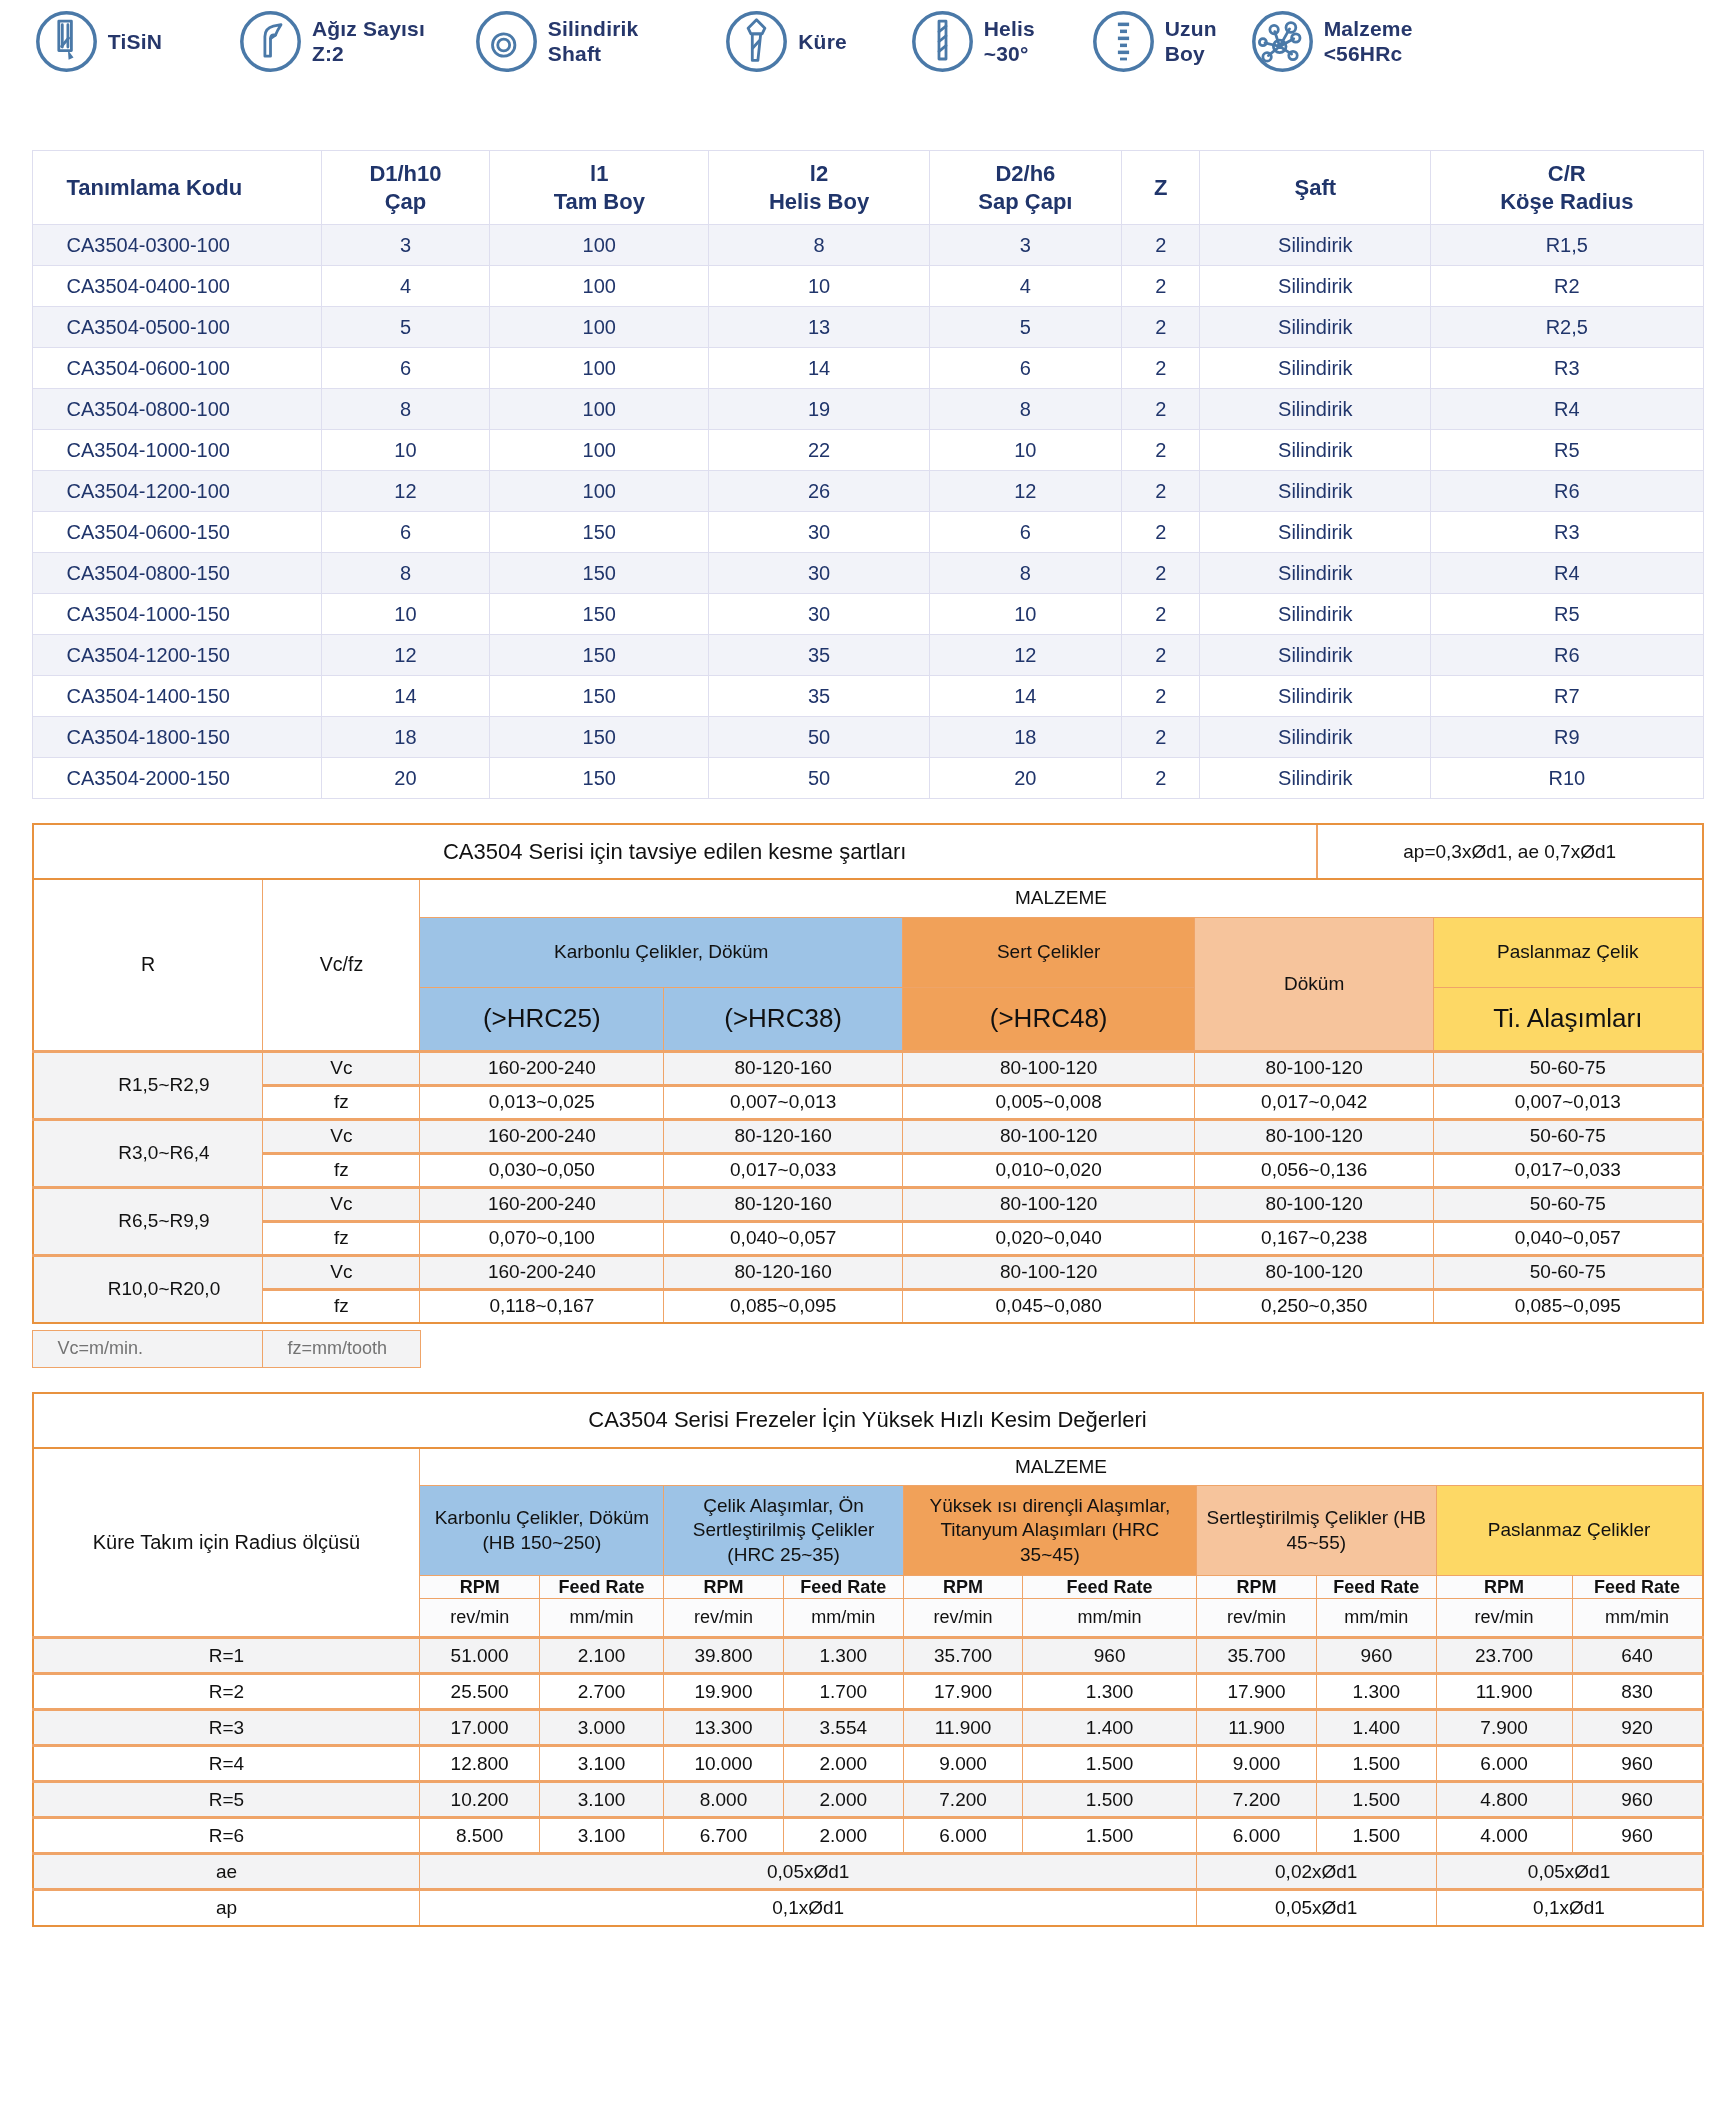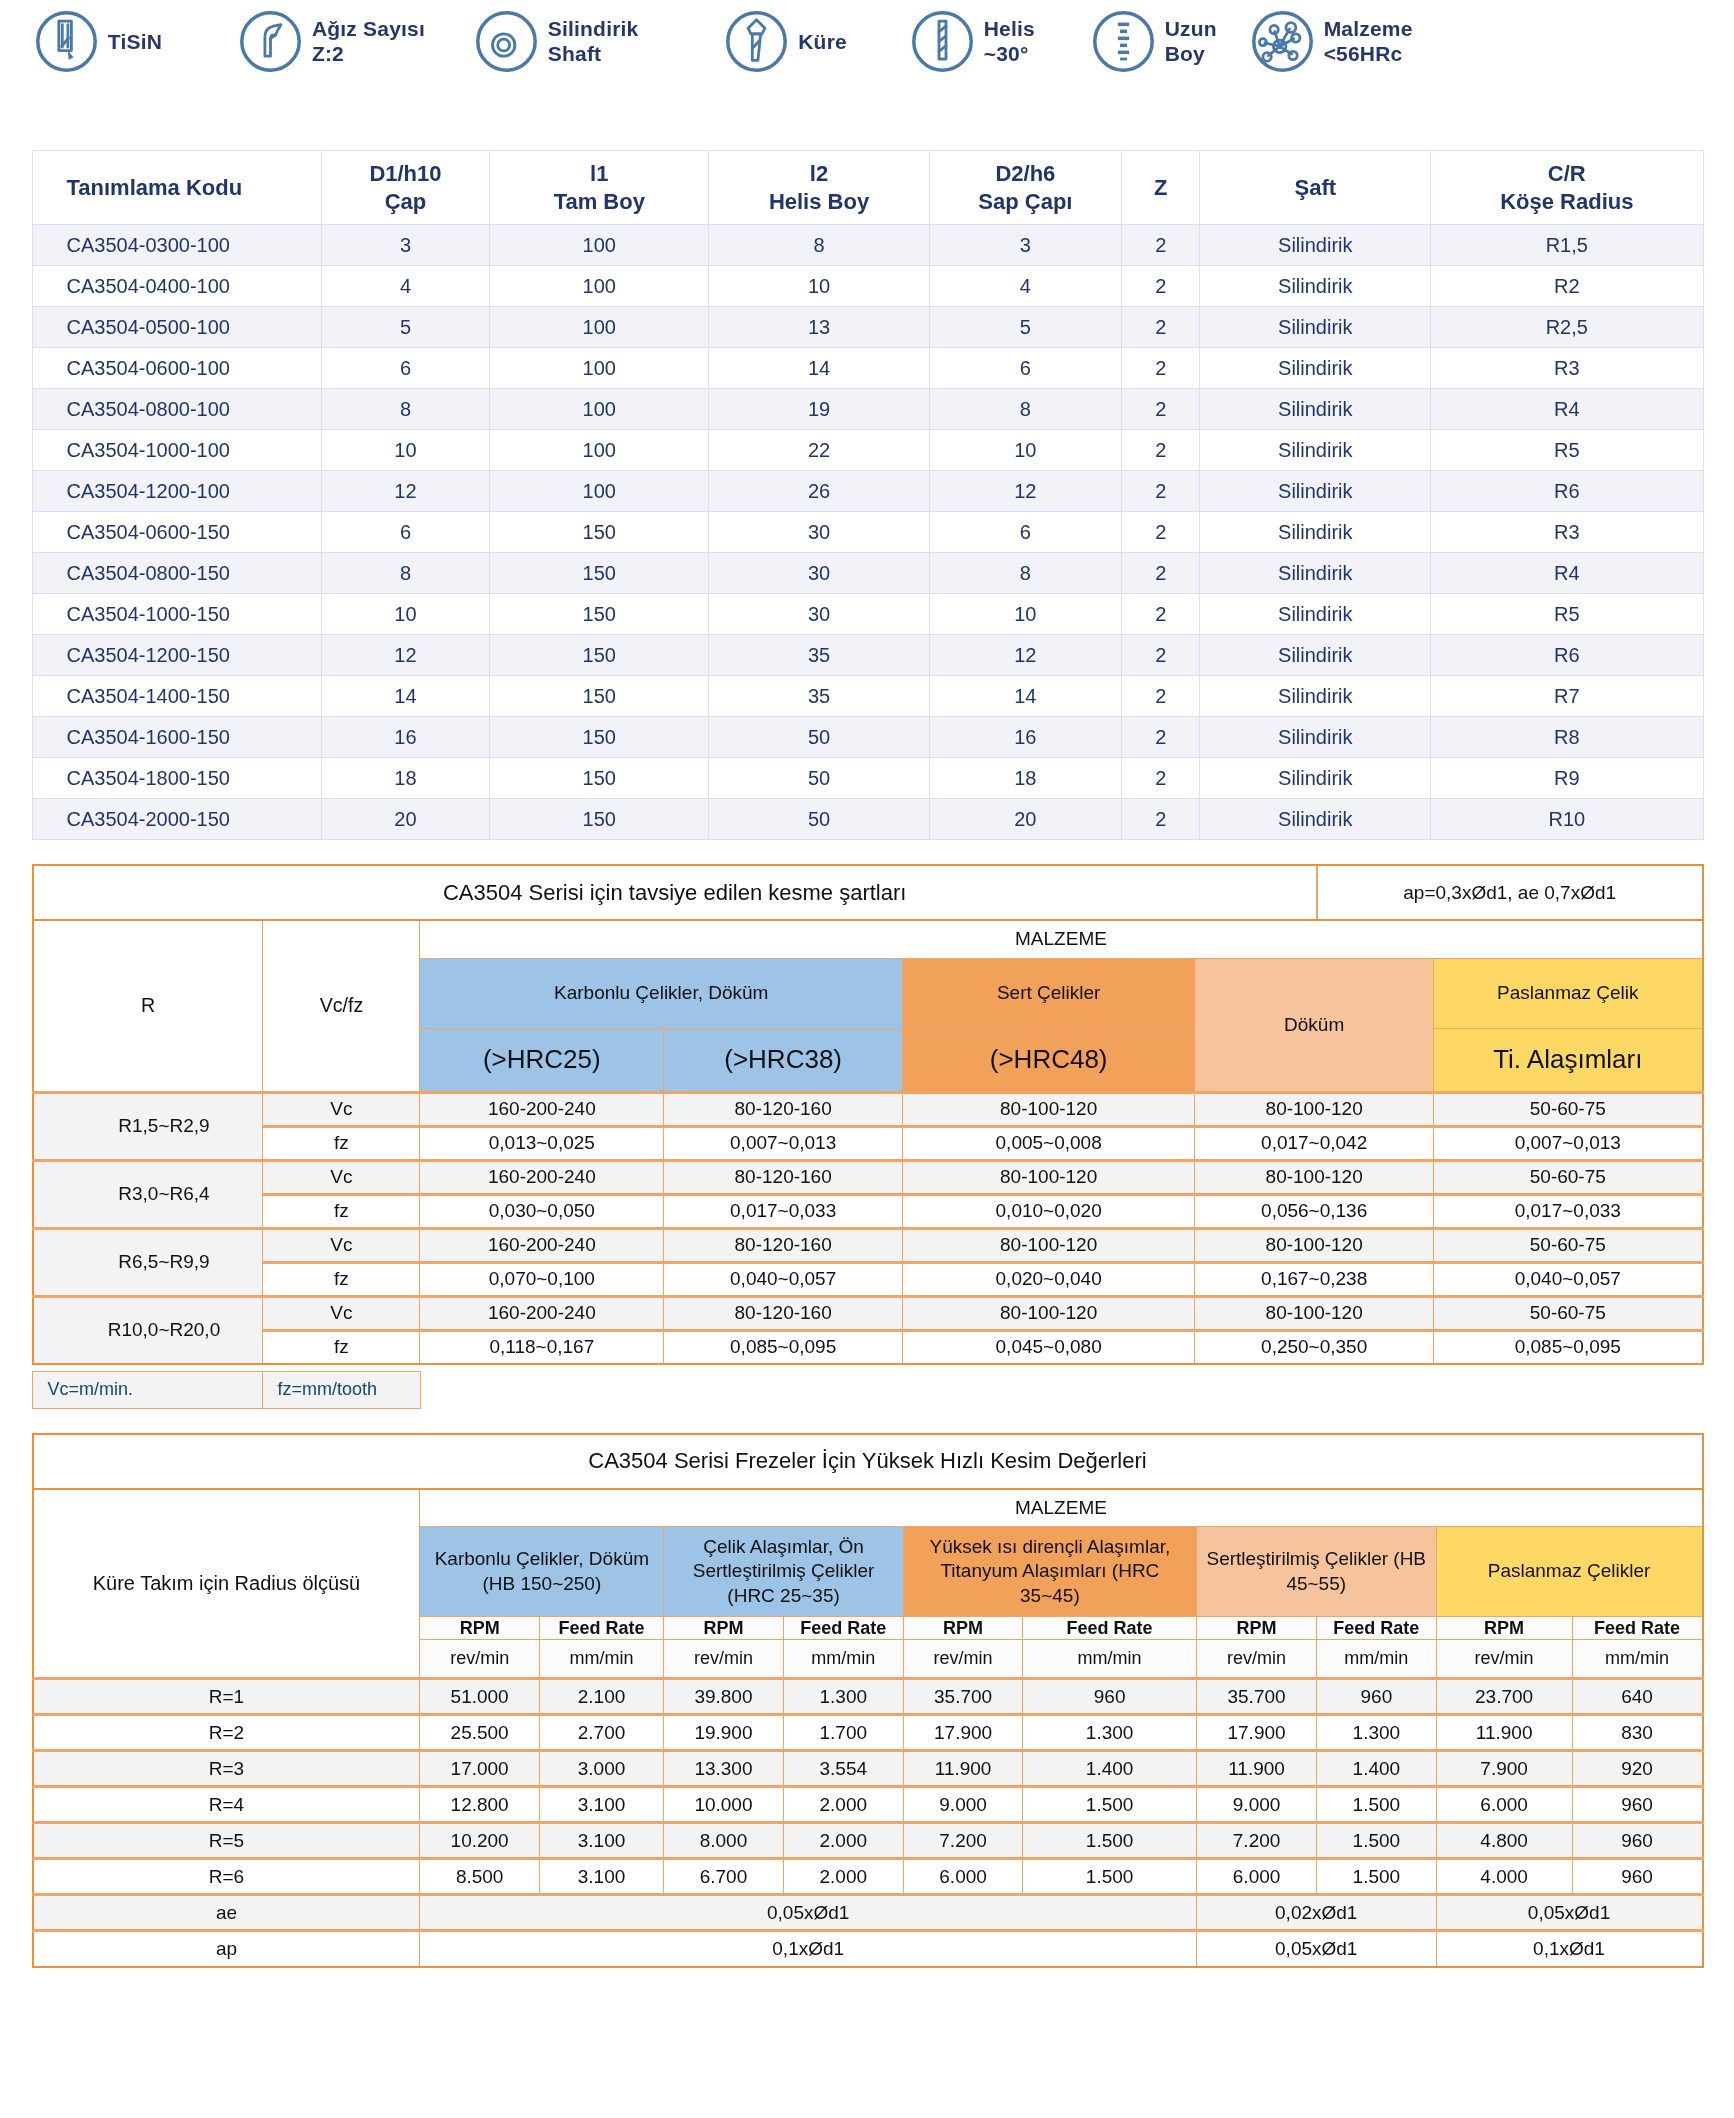--- a/index.html
+++ b/index.html
@@ -44,21 +44,21 @@
 
   
   .t2 thead tr:nth-child(1) th { height:38px; }
   .t2 thead tr:nth-child(2) th { height:70px; font-size:19px; }
   .t2 thead tr:nth-child(3) th { height:64px; font-size:26px; }
   .t2 thead th.plain { background:#fff; font-size:19.6px; }
   .t2 td { height:34px; font-size:19px; }
   .t2 tbody tr.vcrow td { background:#F3F3F4; }
   .t2 tbody td.rlabel { background:#fff; font-size:19px;padding-left:32px; }
   .footnotes { display:flex; margin:5.6px 31.5px 0 31.5px; }
-  .fn { height:38px; border:1.4px solid #EFA468; background:#F3F3F4; display:flex; align-items:center; padding-left:15px; font-size:18px; color:#0c4a6e; }
+  .fn { height:38px; border:1.4px solid #EFA468; background:#F3F3F4; display:flex; align-items:center; padding-left:25px; font-size:18px; color:#737373; }
   .fn-vc { width:231px; }
   .fn-fz { width:158px; border-left:none; }
 
   
   .t3 thead tr:nth-child(1) th { height:38px; }
   .t3 thead tr:nth-child(2) th { height:90px; font-size:19px; line-height:1.3; padding:2.8px 5.6px; }
   .t3 thead tr:nth-child(3) th { height:23px; }
   .t3 thead tr:nth-child(4) th { height:39px; }
   .t3 .radius-label { background:#fff; font-size:20px; }
   .t3 .rpm-h  { font-weight:bold; font-size:18px; background:#FBFBFC; }
@@ -283,30 +283,20 @@
         </tr>
         <tr>
           <td>CA3504-1400-150</td>
           <td>14</td>
           <td>150</td>
           <td>35</td>
           <td>14</td>
           <td>2</td>
           <td>Silindirik</td>
           <td>R7</td>
-        </tr>
-        <tr>
-          <td>CA3504-1600-150</td>
-          <td>16</td>
-          <td>150</td>
-          <td>50</td>
-          <td>16</td>
-          <td>2</td>
-          <td>Silindirik</td>
-          <td>R8</td>
         </tr>
         <tr>
           <td>CA3504-1800-150</td>
           <td>18</td>
           <td>150</td>
           <td>50</td>
           <td>18</td>
           <td>2</td>
           <td>Silindirik</td>
           <td>R9</td>

